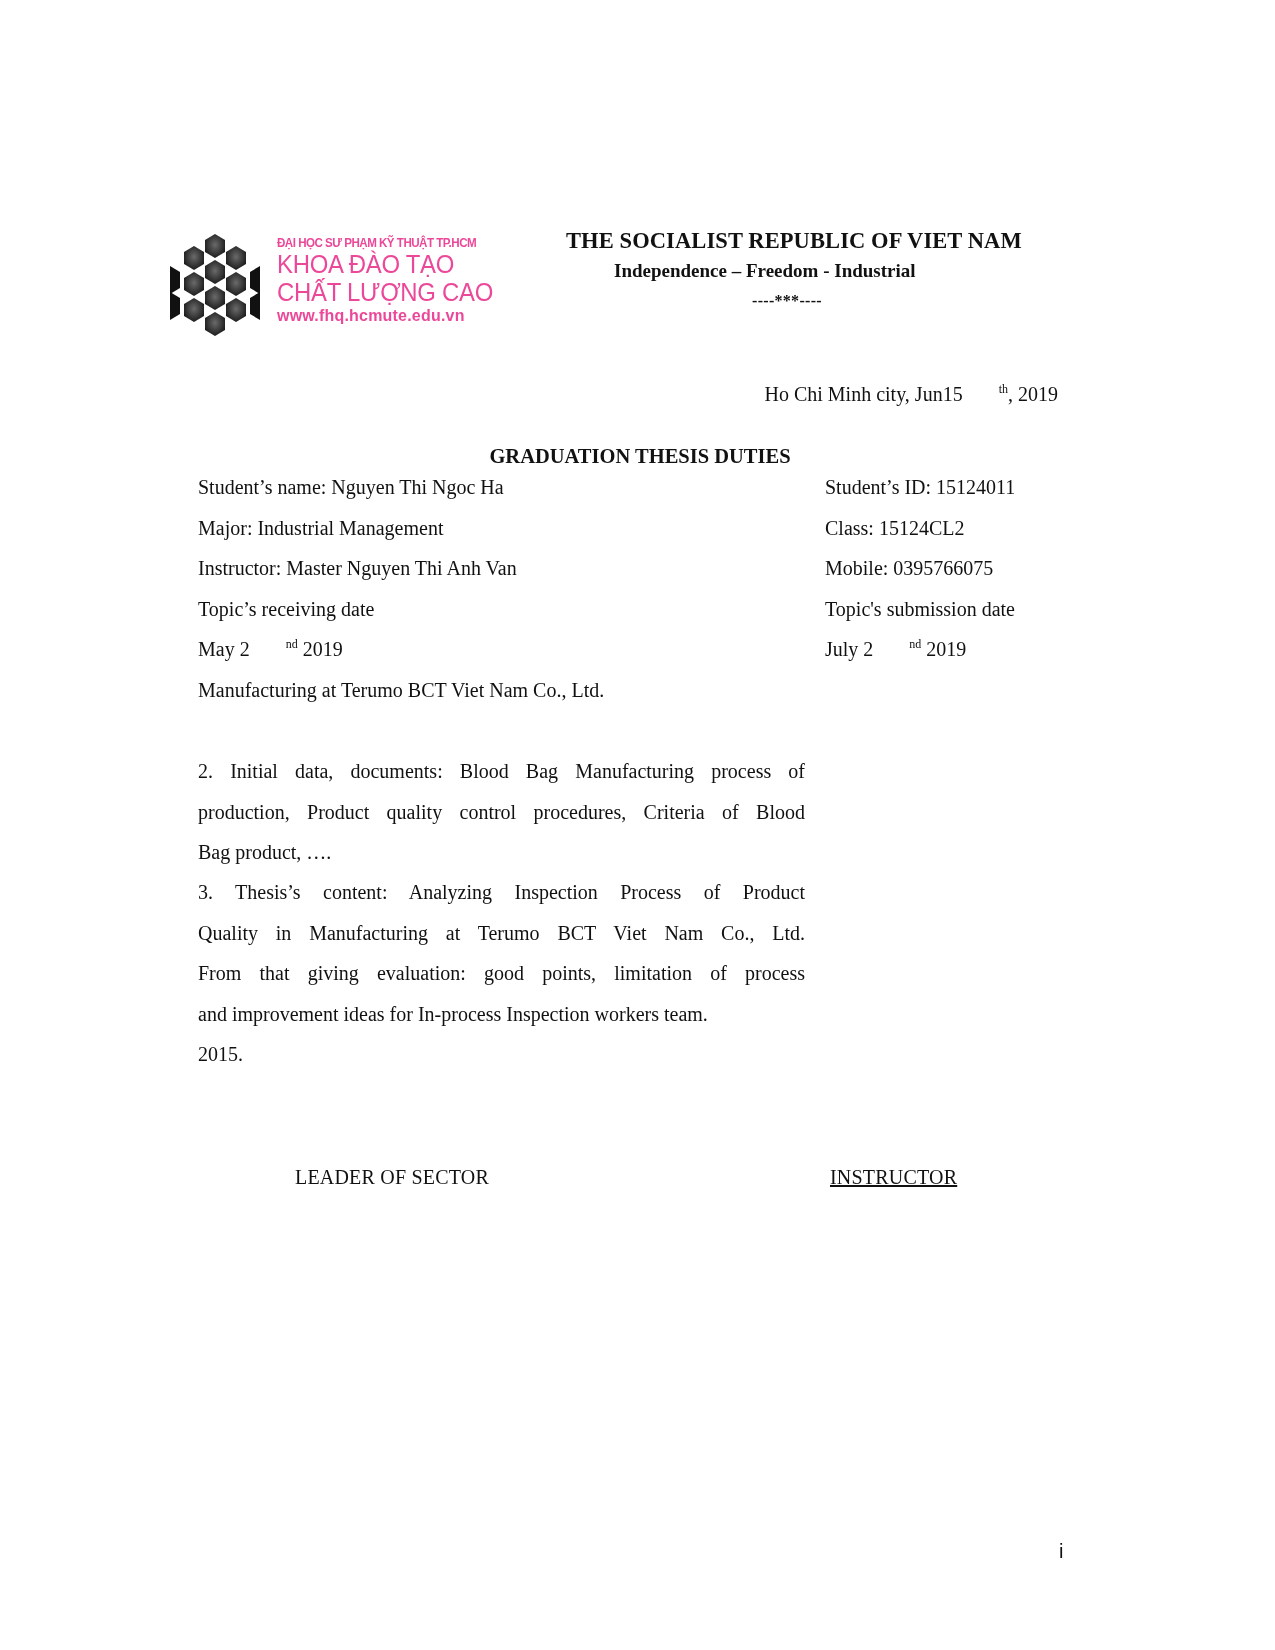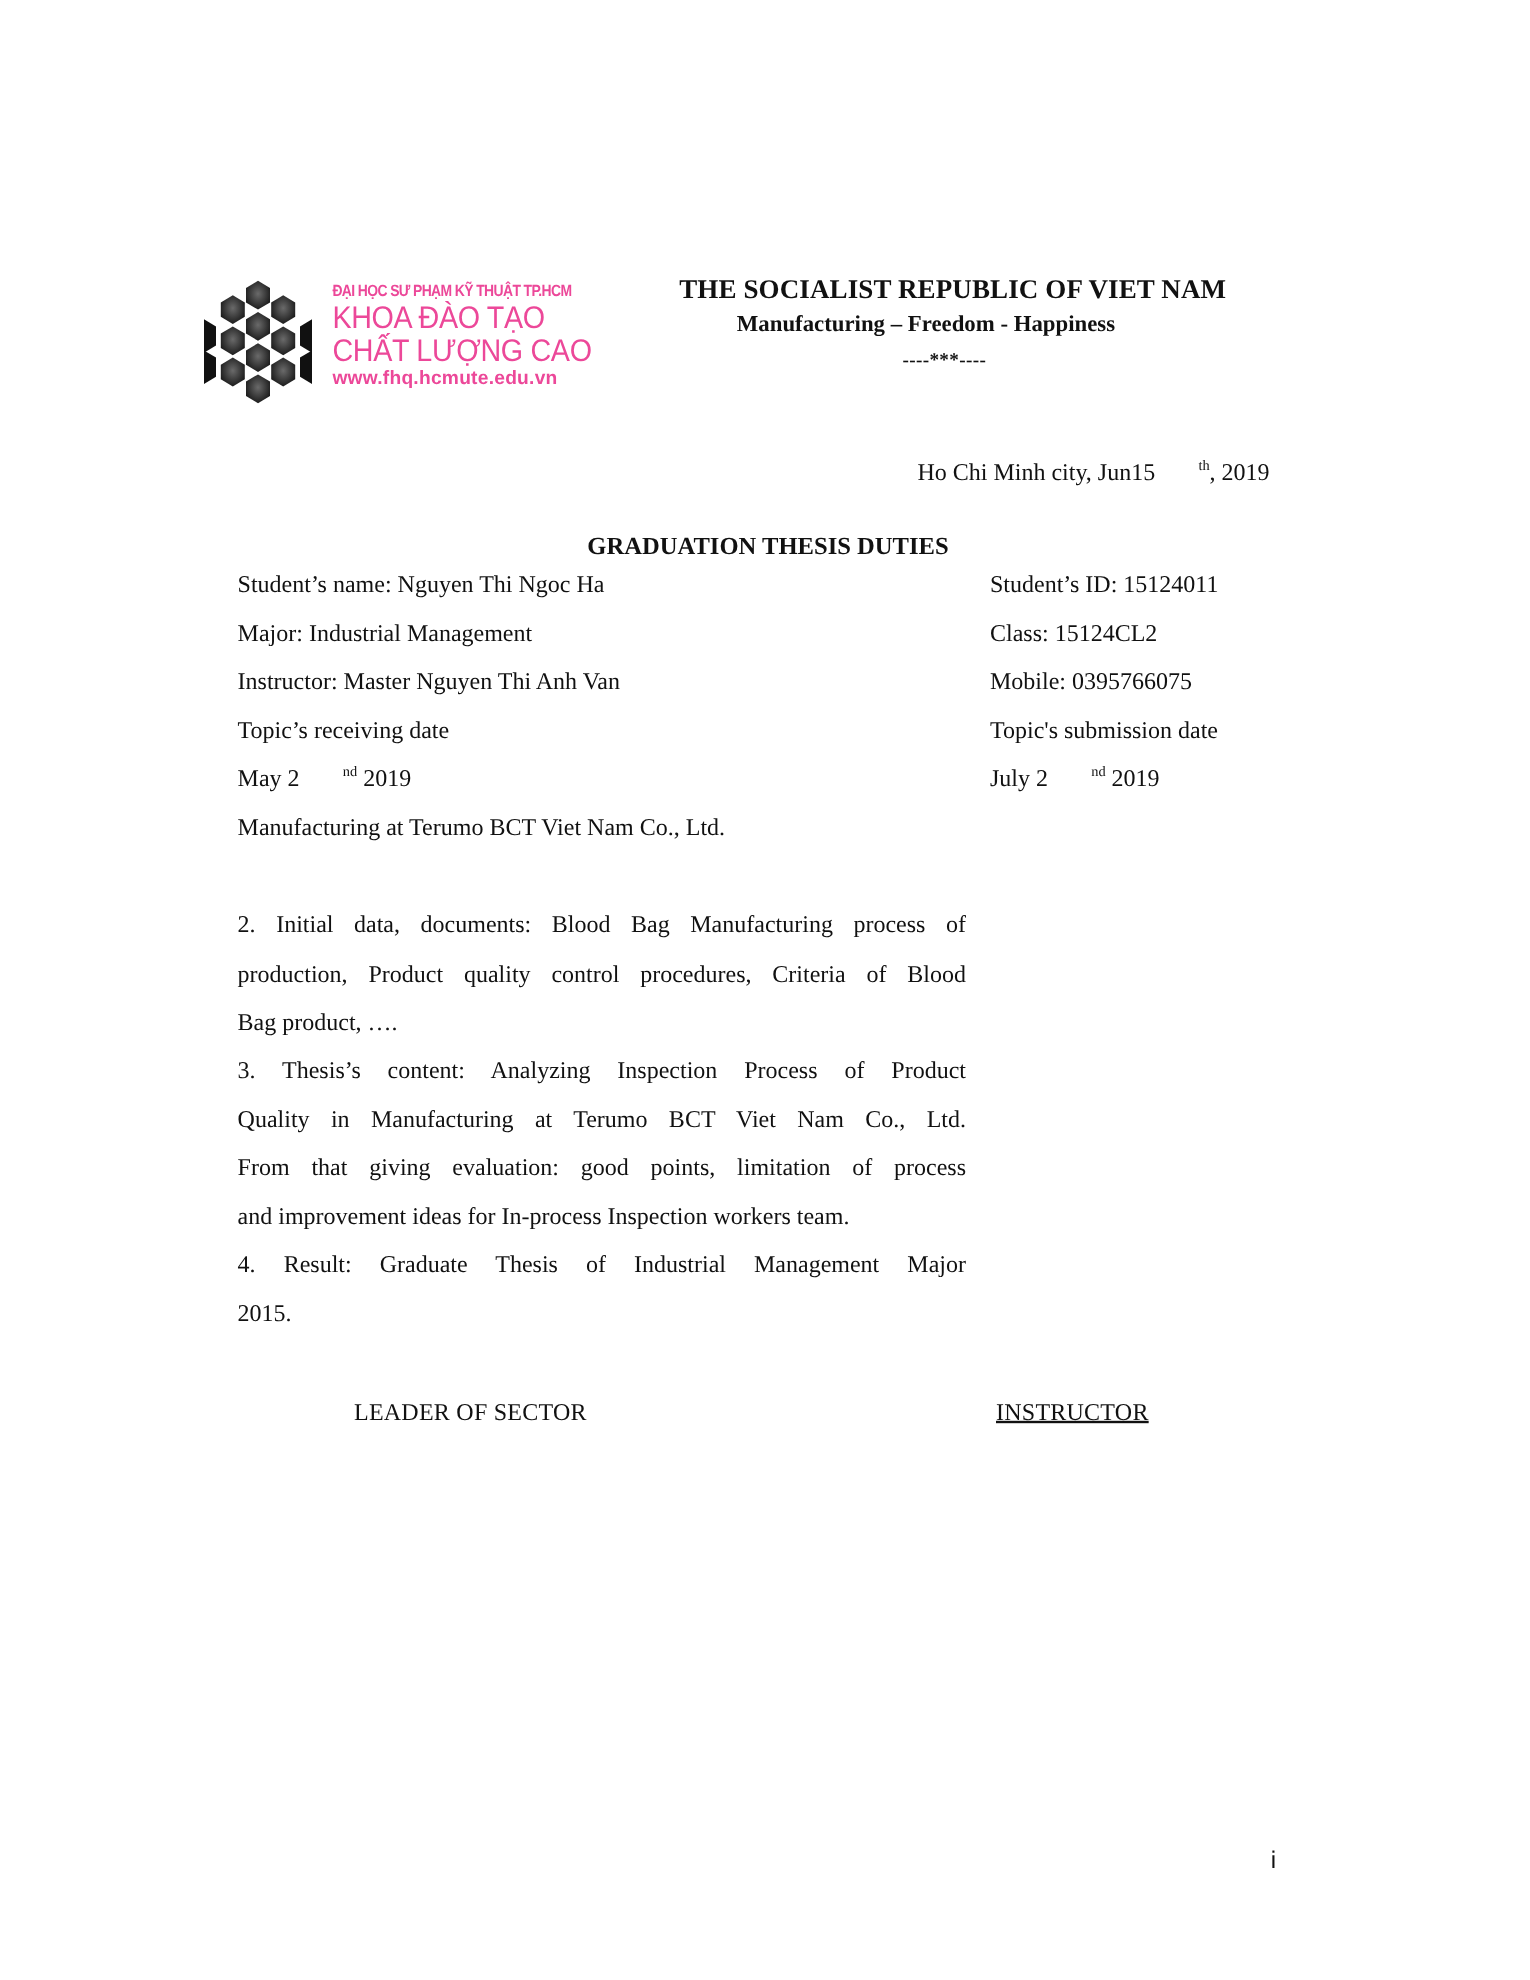--- a/index.html
+++ b/index.html
@@ -68,21 +68,21 @@
   </svg>
   <div class="logo-text">
     <span class="logo-uni">ĐẠI HỌC SƯ PHẠM KỸ THUẬT TP.HCM</span>
     <span class="logo-line">KHOA ĐÀO TẠO</span>
     <span class="logo-line">CHẤT LƯỢNG CAO</span>
     <span class="logo-url">www.fhq.hcmute.edu.vn</span>
   </div>
 </div>
 
 <div class="abs nation">THE SOCIALIST REPUBLIC OF VIET NAM</div>
-<div class="abs motto">Manufacturing – Freedom - Happiness</div>
+<div class="abs motto">Independence – Freedom - Industrial</div>
 <div class="abs stars">----***----</div>
 
 <div class="abs dateline"><span>Ho Chi Minh city, Jun15</span><sup>th</sup><span>, 2019</span></div>
 
 <div class="abs doc-title">GRADUATION THESIS DUTIES</div>
 
 <div class="abs row lcol" style="top:476px;">Student’s name: Nguyen Thi Ngoc Ha</div>
 <div class="abs row lcol" style="top:517px;">Major: Industrial Management</div>
 <div class="abs row lcol" style="top:557px;">Instructor: Master Nguyen Thi Anh Van</div>
 <div class="abs row lcol" style="top:598px;">Topic’s receiving date</div>
@@ -102,20 +102,19 @@
   <span class="ln">production, Product quality control procedures, Criteria of Blood</span>
   <span class="ln last">Bag product, ….</span>
 </div>
 <div class="para" style="top:872px;">
   <span class="ln">3. Thesis’s content: Analyzing Inspection Process of Product</span>
   <span class="ln">Quality in Manufacturing at Terumo BCT Viet Nam Co., Ltd.</span>
   <span class="ln">From that giving evaluation: good points, limitation of process</span>
   <span class="ln last">and improvement ideas for In-process Inspection workers team.</span>
 </div>
 <div class="para" style="top:1034px;">
-  <span class="ln">4. Result: Graduate Thesis of Industrial Management Major</span>
   <span class="ln last">2015.</span>
 </div>
 
 <div class="abs sig" style="left:295px;">LEADER OF SECTOR</div>
 <div class="abs sig" style="left:830px;text-decoration:underline;">INSTRUCTOR</div>
 
 <div class="abs pagenum">i</div>
 
 </body></html>

